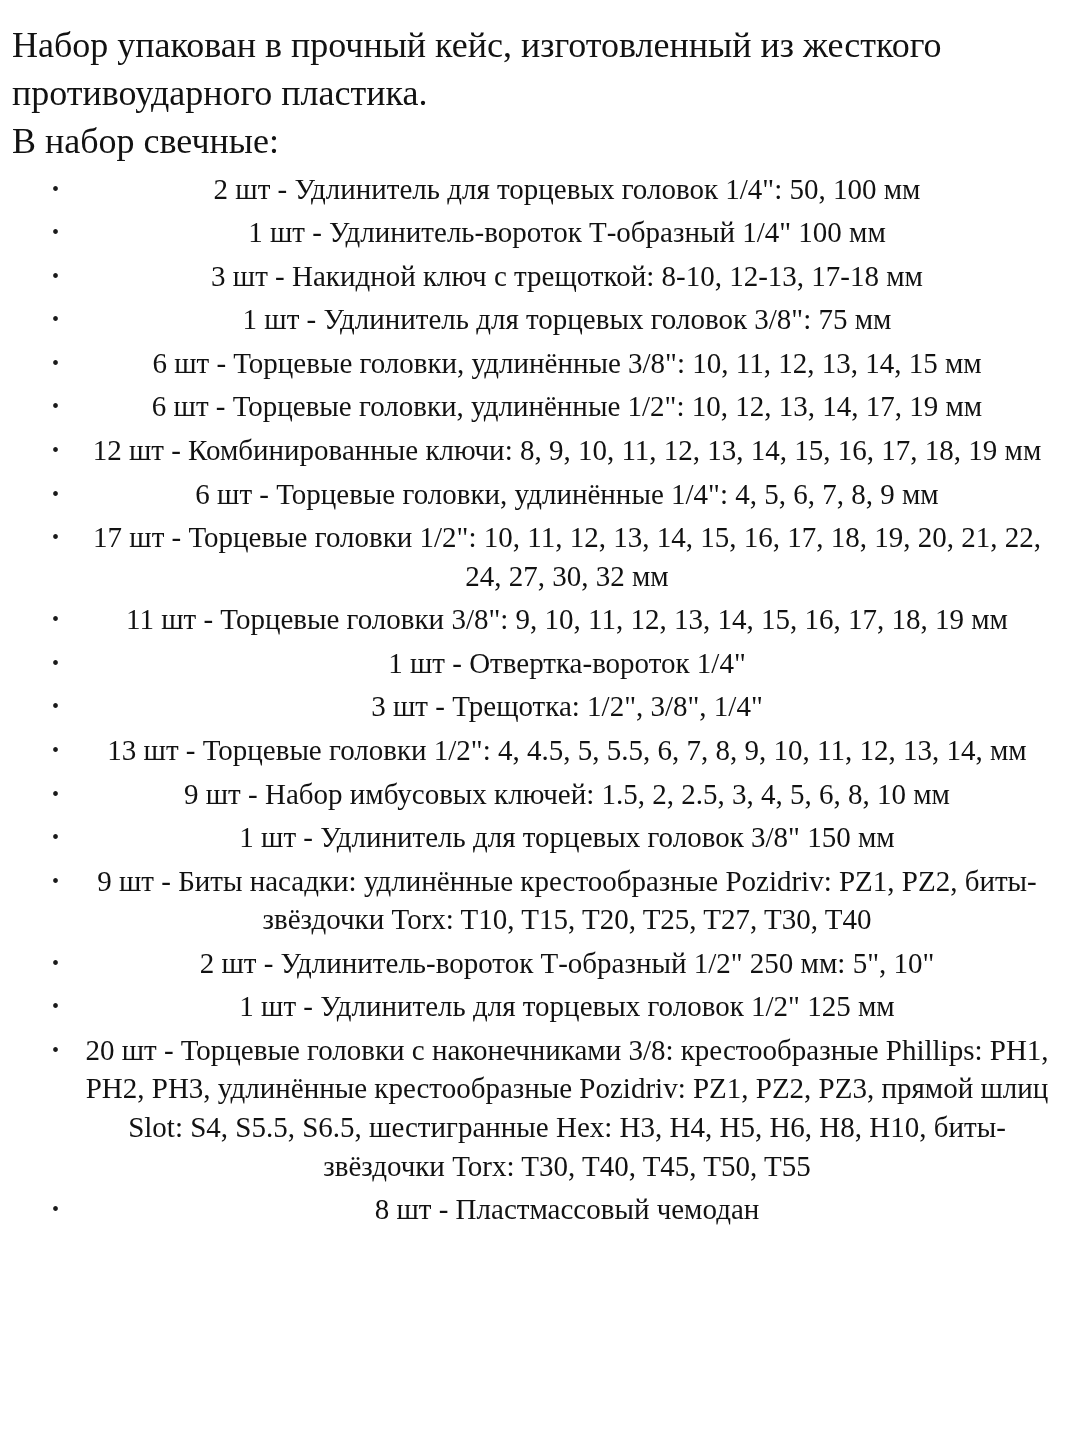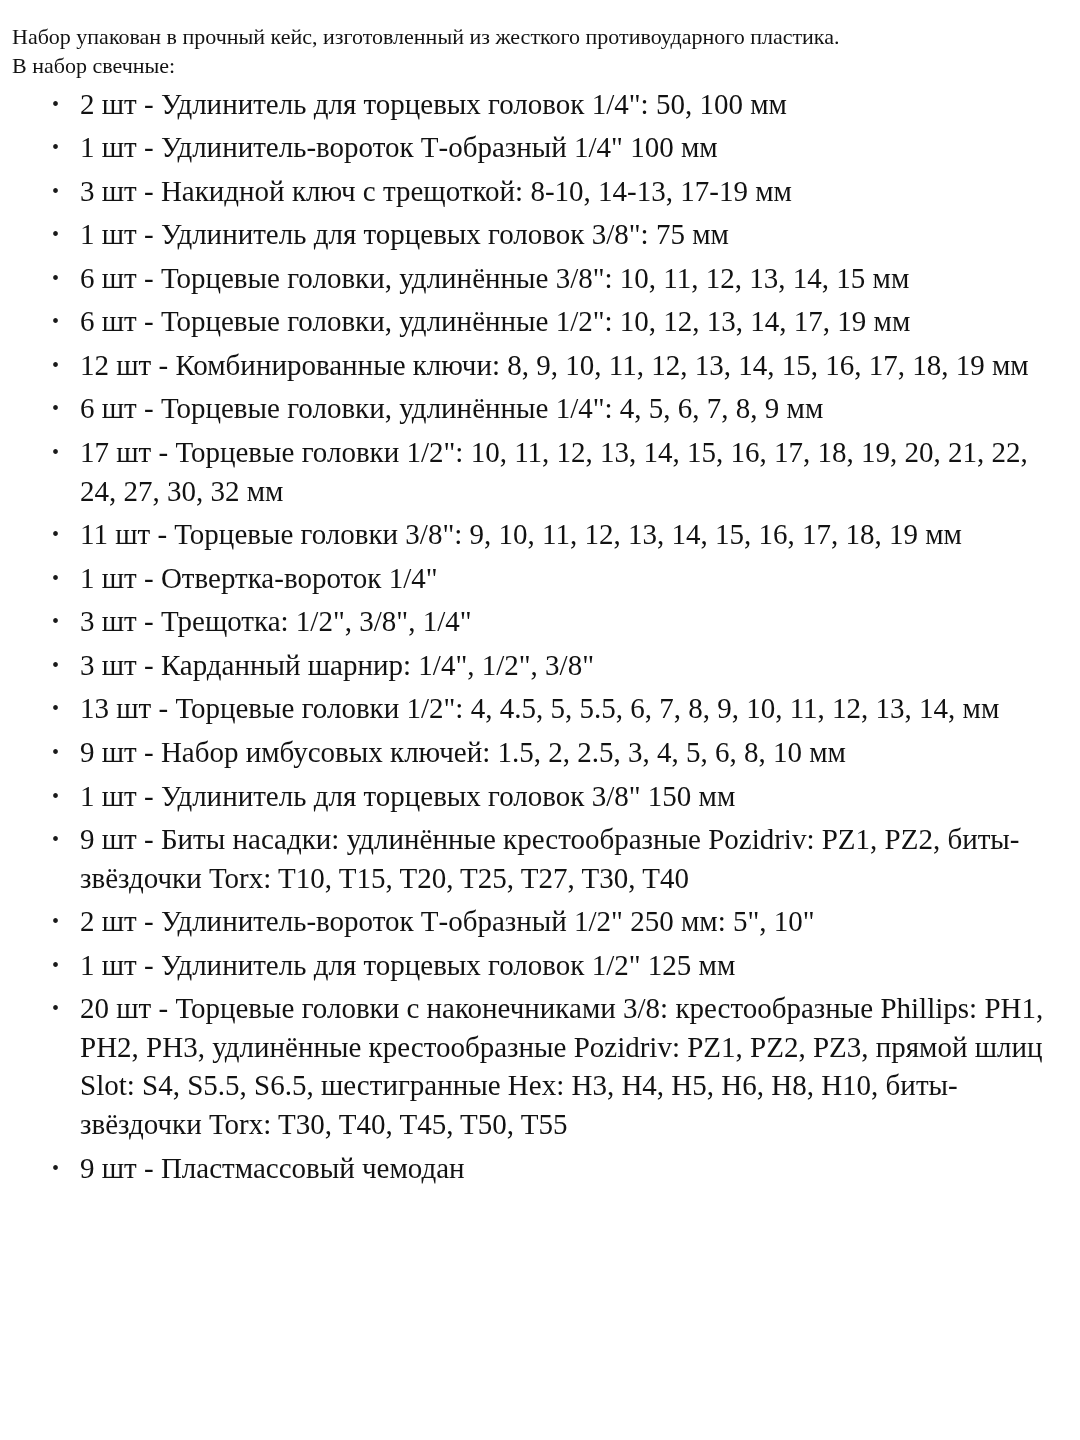--- a/index.html
+++ b/index.html
@@ -13,31 +13,32 @@
     font-family: "Liberation Serif", "DejaVu Serif", serif;
     color: #121212;
   }
   .page {
     width: 1080px;
     min-height: 1440px;
     box-sizing: border-box;
     padding: 22px 26px 10px 12px;
   }
   .para {
-    font-size: 22px;
+    font-size: 36px;
     line-height: 1.33;
     margin: 0 0 2px 0;
   }
   .para.intro {
     margin-bottom: 0;
   }
   ul.items {
     list-style: none;
     margin: 4px 0 0 0;
     padding: 0;
+    text-align: center;
   }
   ul.items > li {
     position: relative;
     font-size: 29px;
     line-height: 1.33;
     padding-left: 68px;
     margin-bottom: 5px;
   }
   ul.items > li::before {
     content: "\2022";
@@ -53,34 +54,33 @@
 <body>
 
 <div class="page">
 
   <p class="para intro">Набор упакован в прочный кейс, изготовленный из жесткого противоударного пластика.</p>
   <p class="para">В набор свечные:</p>
 
   <ul class="items">
     <li>2 шт - Удлинитель для торцевых головок 1/4": 50, 100 мм</li>
     <li>1 шт - Удлинитель-вороток Т-образный 1/4" 100 мм</li>
-    <li>3 шт - Накидной ключ с трещоткой: 8-10, 14-13, 17-19 мм</li>
+    <li>3 шт - Накидной ключ с трещоткой: 8-10, 12-13, 17-18 мм</li>
     <li>1 шт - Удлинитель для торцевых головок 3/8": 75 мм</li>
     <li>6 шт - Торцевые головки, удлинённые 3/8": 10, 11, 12, 13, 14, 15 мм</li>
     <li>6 шт - Торцевые головки, удлинённые 1/2": 10, 12, 13, 14, 17, 19 мм</li>
     <li>12 шт - Комбинированные ключи: 8, 9, 10, 11, 12, 13, 14, 15, 16, 17, 18, 19 мм</li>
     <li>6 шт - Торцевые головки, удлинённые 1/4": 4, 5, 6, 7, 8, 9 мм</li>
     <li>17 шт - Торцевые головки 1/2": 10, 11, 12, 13, 14, 15, 16, 17, 18, 19, 20, 21, 22, 24, 27, 30, 32 мм</li>
     <li>11 шт - Торцевые головки 3/8": 9, 10, 11, 12, 13, 14, 15, 16, 17, 18, 19 мм</li>
     <li>1 шт - Отвертка-вороток 1/4"</li>
     <li>3 шт - Трещотка: 1/2", 3/8", 1/4"</li>
-    <li>3 шт - Карданный шарнир: 1/4", 1/2", 3/8"</li>
     <li>13 шт - Торцевые головки 1/2": 4, 4.5, 5, 5.5, 6, 7, 8, 9, 10, 11, 12, 13, 14, мм</li>
     <li>9 шт - Набор имбусовых ключей: 1.5, 2, 2.5, 3, 4, 5, 6, 8, 10 мм</li>
     <li>1 шт - Удлинитель для торцевых головок 3/8" 150 мм</li>
     <li>9 шт - Биты насадки: удлинённые крестообразные Pozidriv: PZ1, PZ2, биты-звёздочки Torx: T10, T15, T20, T25, T27, T30, T40</li>
     <li>2 шт - Удлинитель-вороток Т-образный 1/2" 250 мм: 5", 10"</li>
     <li>1 шт - Удлинитель для торцевых головок 1/2" 125 мм</li>
     <li>20 шт - Торцевые головки с наконечниками 3/8: крестообразные Phillips: PH1, PH2, PH3, удлинённые крестообразные Pozidriv: PZ1, PZ2, PZ3, прямой шлиц Slot: S4, S5.5, S6.5, шестигранные Hex: H3, H4, H5, H6, H8, H10, биты-звёздочки Torx: T30, T40, T45, T50, T55</li>
-    <li>9 шт - Пластмассовый чемодан</li>
+    <li>8 шт - Пластмассовый чемодан</li>
   </ul>
 
 </div>
 
 </body></html>

